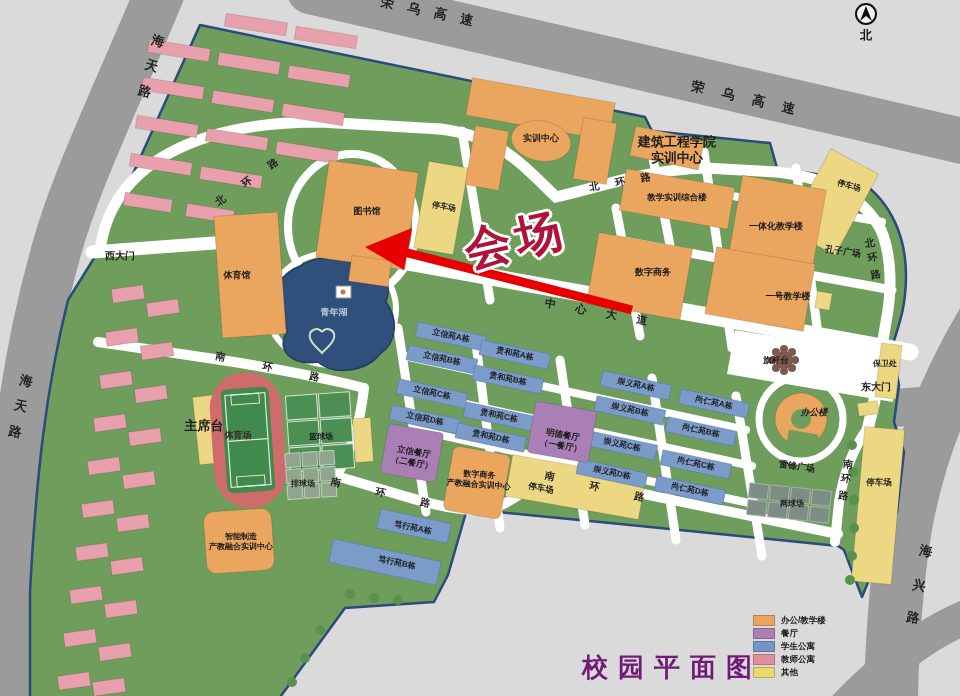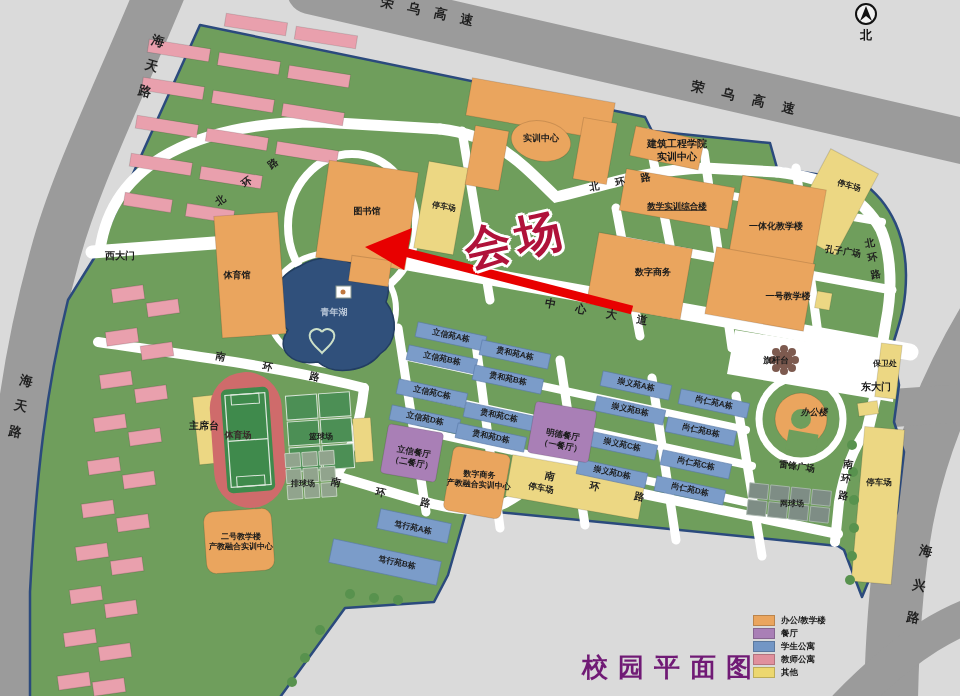--- a/index.html
+++ b/index.html
@@ -2,21 +2,21 @@
 <html><head>
 <meta charset="utf-8">
 <style>
   html,body{margin:0;padding:0;background:#dadada;}
   #stage{position:relative;width:960px;height:696px;overflow:hidden;background:#dadada;
          font-family:"Liberation Sans",sans-serif;}
   #basemap{position:absolute;left:0;top:0;z-index:1;}
   .lb{position:absolute;z-index:6;transform:translate(-50%,-50%);
       font:bold 9px/1.25 "Liberation Sans",sans-serif;color:#1b1b1b;
       white-space:nowrap;text-align:center;}
-  .s7{font-size:10px}.s8{font-size:8px}.s85{font-size:8.5px}.s10{font-size:10px}
+  .s7{font-size:13px}.s8{font-size:8px}.s85{font-size:8.5px}.s10{font-size:10px}
   .s11{font-size:11px}.s13{font-size:13px}
   .vt{writing-mode:vertical-lr;text-orientation:upright;}
   .roadlb{color:#1f1f1f;font-weight:bold;}
   .lakelb{color:#bcc9da;}
   #venue-label{position:absolute;z-index:7;left:516px;top:240px;
       transform:translate(-50%,-50%) rotate(-13deg);
       font-size:46px;font-weight:900;letter-spacing:6px;color:#b0123a;
       text-shadow:-2px -2px 0 #fff,2px -2px 0 #fff,-2px 2px 0 #fff,2px 2px 0 #fff,
                   0 -3px 0 #fff,0 3px 0 #fff,-3px 0 0 #fff,3px 0 0 #fff;}
   #map-title{position:absolute;z-index:6;left:672px;top:667px;
@@ -302,32 +302,32 @@
   <div class="lb s85" style="left:541px;top:488px;transform:translate(-50%,-50%) rotate(11deg);">停车场</div>
   <div class="lb s85" style="left:879px;top:482px;">停车场</div>
 
   <div class="lb" style="left:541px;top:139px;">实训中心</div>
   <div class="lb s7" style="left:677px;top:150px;">
     <div>建筑工程学院</div>
     <div>实训中心</div>
   </div>
   <div class="lb" style="left:367px;top:212px;">图书馆</div>
   <div class="lb" style="left:237px;top:276px;">体育馆</div>
-  <div class="lb s85" style="left:677px;top:206px;text-decoration:underline;">教学实训综合楼</div>
+  <div class="lb s85" style="left:677px;top:197px;">教学实训综合楼</div>
   <div class="lb" style="left:776px;top:227px;">一体化教学楼</div>
   <div class="lb" style="left:653px;top:273px;">数字商务</div>
   <div class="lb" style="left:788px;top:297px;">一号教学楼</div>
   <div class="lb" style="left:814px;top:413px;font-style:italic;">办公楼</div>
   <div class="lb s8" style="left:885px;top:364px;">保卫处</div>
   <div class="lb s8" style="left:479px;top:480px;transform:translate(-50%,-50%) rotate(4deg);">
     <div>数字商务</div>
     <div>产教融合实训中心</div>
   </div>
   <div class="lb s8" style="left:241px;top:542px;">
-    <div>二号教学楼</div>
+    <div>智能制造</div>
     <div>产教融合实训中心</div>
   </div>
 
   <div class="lb s85" style="left:562px;top:440px;transform:translate(-50%,-50%) rotate(10deg);">
     <div>明德餐厅</div>
     <div>（一餐厅）</div>
   </div>
   <div class="lb s85" style="left:413px;top:457px;transform:translate(-50%,-50%) rotate(10deg);">
     <div>立信餐厅</div>
     <div>（二餐厅）</div>

